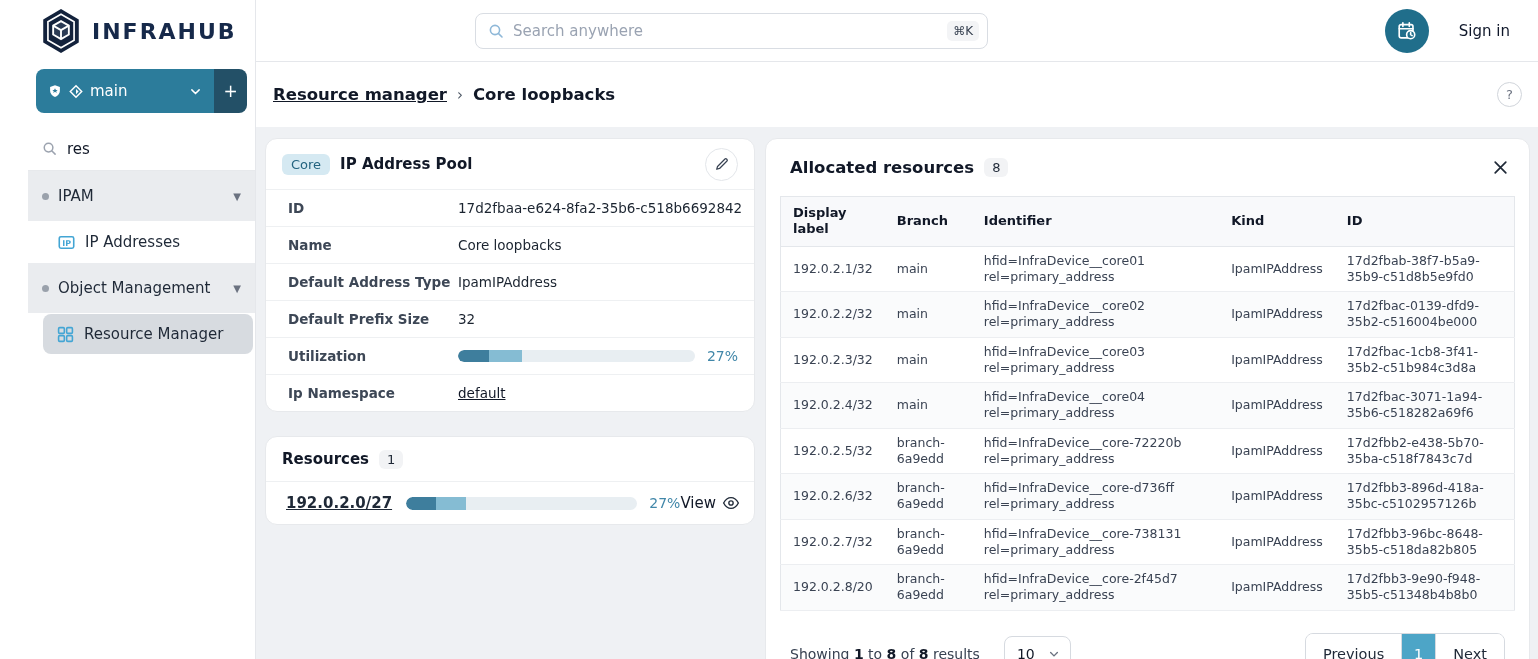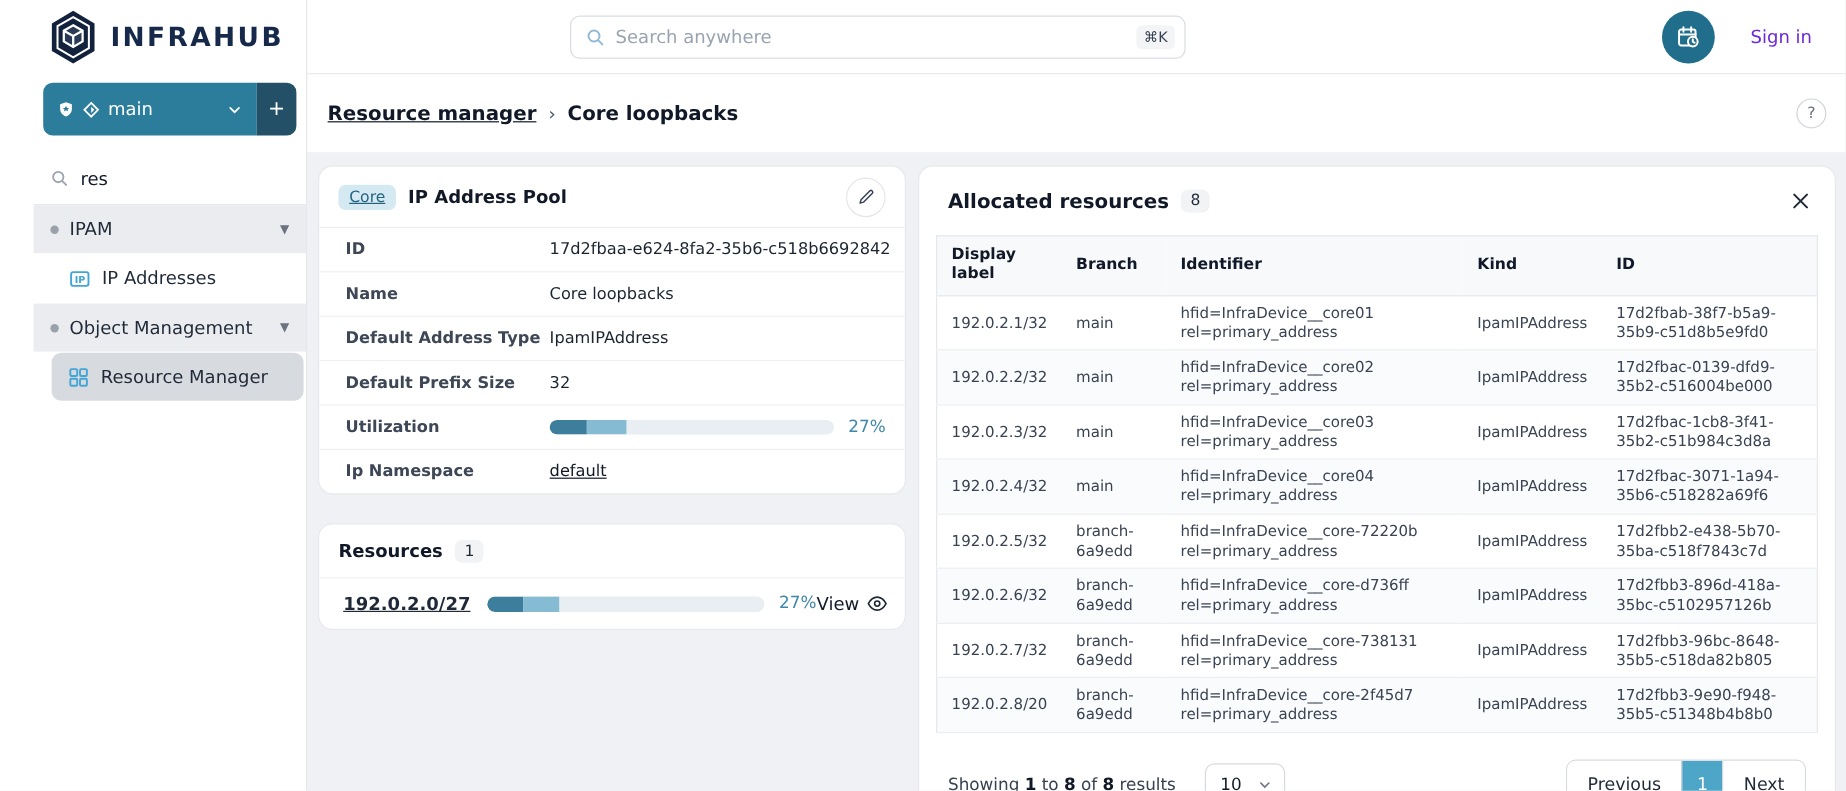--- a/index.html
+++ b/index.html
@@ -24,21 +24,21 @@
     color:#fff; font-size:15px; cursor:pointer; font-family:inherit;
   }
   .branch-label { flex:1; text-align:left; }
   .branch-add-btn {
     width:33px; background:#235067; border:none; border-radius:0 8px 8px 0;
     color:#fff; font-size:17px; cursor:pointer; font-family:inherit;
   }
   .side-search { display:flex; align-items:center; gap:10px; height:44px; padding:0 14px; margin-top:14px; border-bottom:1px solid #e7e9ec; }
   .side-search input { border:none; outline:none; font-size:15px; color:#111827; width:160px; font-family:inherit; background:transparent; }
   .nav-section-header {
-    display:flex; align-items:center; gap:9px; height:40px; padding:0 14px;
+    display:flex; align-items:center; gap:9px; height:50px; padding:0 14px;
     background:#eaecef; font-size:15px; color:#1f2937; cursor:pointer;
   }
   .nav-bullet { width:7px; height:7px; border-radius:50%; background:#9aa1ab; }
   .nav-caret { margin-left:auto; color:#6b7280; font-size:10px; }
   .nav-item { display:flex; align-items:center; gap:10px; height:42px; padding:0 14px 0 30px; font-size:15px; color:#1f2937; cursor:pointer; }
   .nav-item.selected { background:#d7dbe0; border-radius:8px; margin:1px 2px 1px 15px; padding-left:14px; height:40px; }
   .icon-sky { color:#43a5d4; }
 
   
   .topbar {
@@ -48,21 +48,21 @@
   }
   .global-search {
     margin-left:219px; width:513px; height:36px; border:1px solid #d9dde3; border-radius:8px;
     display:flex; align-items:center; gap:9px; padding:0 8px 0 12px; background:#fff;
   }
   .global-search input { flex:1; border:none; outline:none; font-size:15px; color:#374151; font-family:inherit; }
   .global-search input::placeholder { color:#9aa3b2; }
   .kbd-badge { background:#f3f4f6; color:#374151; font-size:12px; border-radius:5px; padding:3px 6px; }
   .topbar-right { margin-left:auto; display:flex; align-items:center; gap:30px; padding-right:28px; }
   .schedule-btn { width:44px; height:44px; border-radius:50%; background:#206e8b; border:none; display:flex; align-items:center; justify-content:center; cursor:pointer; }
-  .signin { font-size:15px; color:#6d28d9; cursor:pointer; background:none; border:none; font-family:inherit; }
+  .signin { font-size:15px; color:#0f172a; cursor:pointer; background:none; border:none; font-family:inherit; }
 
   
   .breadcrumb-row {
     position:absolute; left:256px; right:0; top:62px; height:65px; background:#fff;
     display:flex; align-items:center; padding:0 16px 0 17px;
   }
   .crumb-link { font-size:16.5px; font-weight:600; color:#111827; text-decoration:underline; cursor:pointer; }
   .crumb-sep { margin:0 10px; color:#4b5563; font-size:15px; }
   .crumb-current { font-size:16.5px; font-weight:700; color:#111827; }
   .help-btn {
@@ -74,21 +74,21 @@
   .content {
     position:absolute; left:256px; right:0; top:127px; bottom:0;
     background:#eff1f4; padding:11px 8px 0 9px;
     display:flex; gap:10px; align-items:flex-start;
   }
   .left-col { width:490px; display:flex; flex-direction:column; gap:24px; }
   .card { background:#fff; border:1px solid #e7e9ec; border-radius:12px; }
 
   
   .pool-header { display:flex; align-items:center; gap:10px; padding:12px 16px; height:50px; }
-  .badge-core { background:#d5e9f2; color:#23637f; font-size:13px; border-radius:6px; padding:3px 9px;text-decoration:underline; }
+  .badge-core { background:#d5e9f2; color:#23637f; font-size:13px; border-radius:6px; padding:3px 9px; }
   .pool-title { font-size:15px; font-weight:700; color:#111827; }
   .edit-btn {
     margin-left:auto; width:33px; height:33px; border-radius:50%;
     border:1px solid #e3e6ea; background:#fff; display:flex; align-items:center; justify-content:center; cursor:pointer; color:#374151;
   }
   .prop-row { display:flex; align-items:center; border-top:1px solid #eef0f2; min-height:37px; padding:0 16px 0 22px; }
   .prop-label { width:170px; flex:none; font-size:13.5px; font-weight:600; color:#3d4756; }
   .prop-value { font-size:13.5px; color:#1b2430; white-space:nowrap; }
   .link-plain { color:#111827; text-decoration:underline; cursor:pointer; }
 

